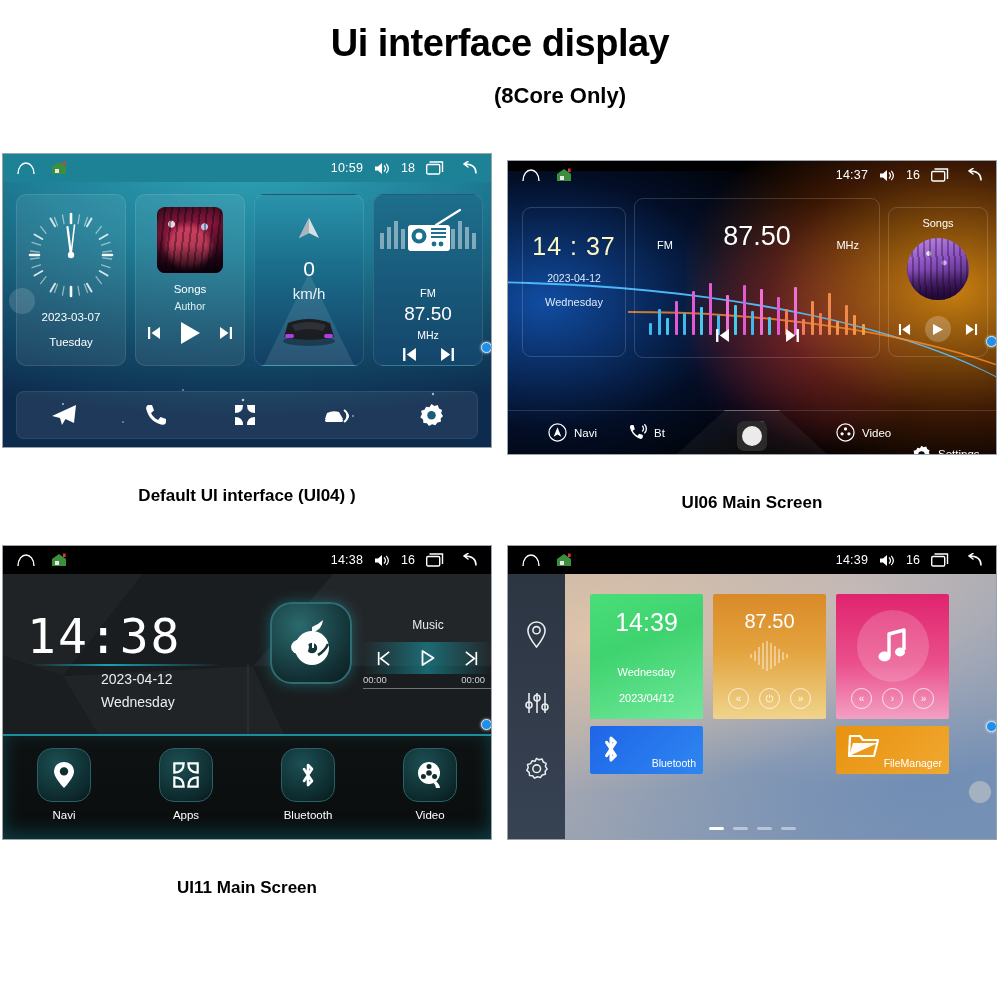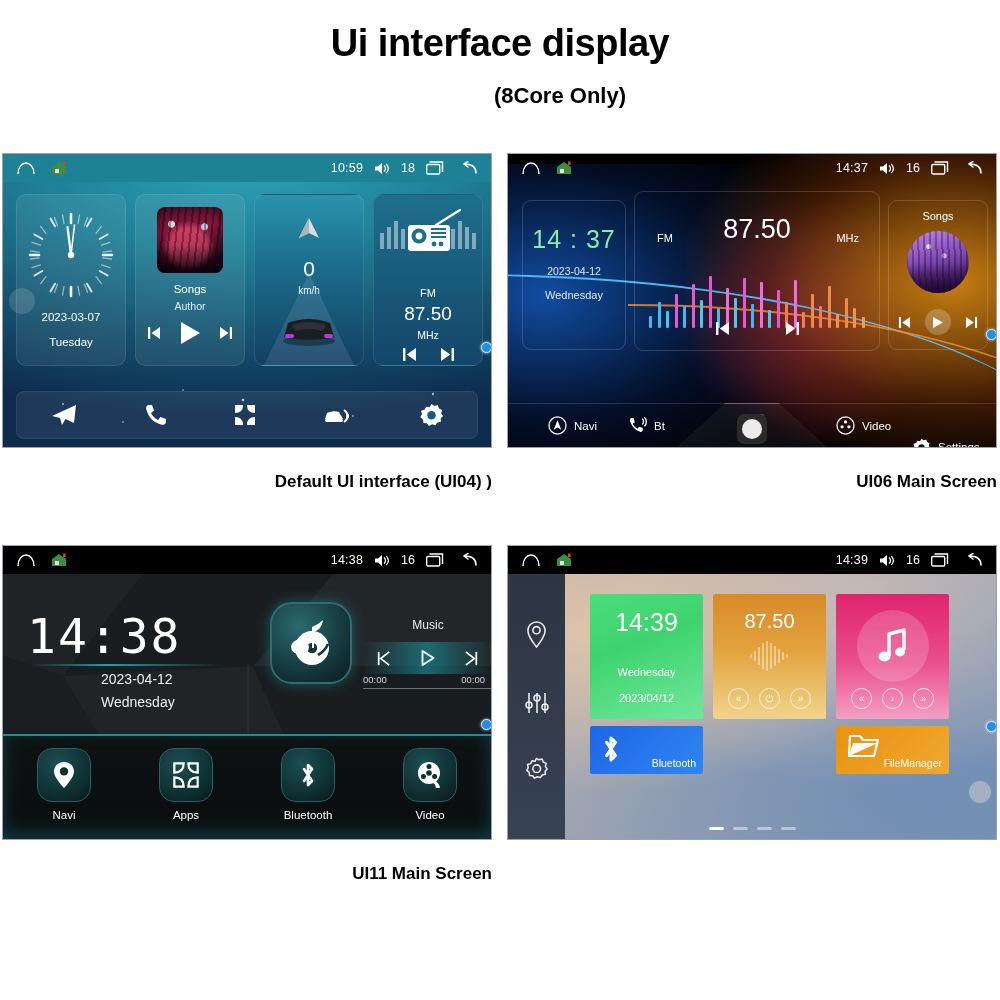--- a/index.html
+++ b/index.html
@@ -15,30 +15,30 @@
     letter-spacing:-0.5px; margin-top:22px;
   }
   .page-subtitle{
     text-align:center; font-size:22px; font-weight:bold; color:#000;
     margin-top:18px; padding-left:120px;
   }
   
   .grid{ position:absolute; top:145px; left:0; width:1000px; }
   .cell{ position:absolute; }
   .cell.tl{ left:2px;   top:8px; }
-  .cell.tr{ left:507px; top:8px; }
+  .cell.tr{ left:507px; top:15px; }
   .cell.bl{ left:2px;   top:400px; }
   .cell.br{ left:507px; top:400px; }
   .screen{
     width:490px; height:295px; position:relative; overflow:hidden;
     border:1px solid #9aa3ab; background:#000;
   }
   .caption{
-    width:490px; text-align:right; font-size:17px; font-weight:bold;
-    color:#000; margin-top:24px;
+    width:490px; text-align:center; font-size:17px; font-weight:bold;
+    color:#000; margin-top:38px;
   }
   
   .statusbar{
     position:absolute; left:0; top:0; width:100%; height:28px;
     display:flex; align-items:center; padding:0 14px;
     color:#fff; font-size:12px; z-index:9;
   }
   .sb-left{ display:flex; align-items:center; gap:16px; }
   .sb-right{ margin-left:auto; display:flex; align-items:center; gap:11px; }
   .sb-time{ font-size:12.5px; letter-spacing:0.2px; }
@@ -89,21 +89,21 @@
   }
   .ui04 .songs{ position:absolute; left:0; right:0; top:88px; text-align:center; color:#fff; font-size:11.5px;}
   .ui04 .author{ position:absolute; left:0; right:0; top:105px; text-align:center; color:#dbeef3; font-size:10.5px;}
   .ui04 .mctrl{ position:absolute; left:0; right:0; top:126px; display:flex; justify-content:center; align-items:center; gap:18px;}
   .ui04 .road{
     position:absolute; left:50%; transform:translateX(-50%); bottom:0;
     width:0; height:0; border-left:45px solid transparent; border-right:45px solid transparent;
     border-bottom:92px solid rgba(255,255,255,.10);
   }
   .ui04 .speed{ position:absolute; left:0; right:0; top:62px; text-align:center; color:#fff; font-size:21px; font-weight:300;}
-  .ui04 .kmh{ position:absolute; left:0; right:0; top:90px; text-align:center; color:#e7f4f7; font-size:10px;}
+  .ui04 .kmh{ position:absolute; left:0; right:0; top:90px; text-align:center; color:#e7f4f7; font-size:15px;}
   .ui04 .fmlbl{ position:absolute; left:0; right:0; top:92px; text-align:center; color:#fff; font-size:11px;}
   .ui04 .fmval{ position:absolute; left:0; right:0; top:108px; text-align:center; color:#fff; font-size:19px; font-weight:300;}
   .ui04 .fmunit{ position:absolute; left:0; right:0; top:134px; text-align:center; color:#fff; font-size:10.5px;}
   .ui04 .fmctrl{ position:absolute; left:0; right:0; top:152px; display:flex; justify-content:space-around; padding:0 16px;}
   .ui04 .dock{
     position:absolute; left:13px; right:13px; bottom:8px; height:48px;
     border-radius:8px; background:rgba(255,255,255,.07);
     border:1px solid rgba(255,255,255,.08);
     display:flex; align-items:center; justify-content:space-around;
   }
@@ -135,21 +135,21 @@
   }
   .ui06 .swoosh2{
     position:absolute; left:120px; top:150px; width:520px; height:200px;
     border-top-right-radius:100% 90%;
     border-top:2px solid rgba(255,140,40,.8);
   }
   .ui06 .card{ position:absolute; border:1px solid rgba(255,255,255,.16); border-radius:9px; }
   .ui06 .cClock{ left:14px; top:46px; width:104px; height:150px; }
   .ui06 .cRadio{ left:126px; top:37px; width:246px; height:160px; }
   .ui06 .cSong{  left:380px; top:46px; width:100px; height:150px; }
-  .ui06 .bigtime{ position:absolute; left:0; right:0; top:24px; text-align:center; color:#86efac; font-size:25px; font-weight:300; letter-spacing:1px;}
+  .ui06 .bigtime{ position:absolute; left:0; right:0; top:24px; text-align:center; color:#fef9c3; font-size:25px; font-weight:300; letter-spacing:1px;}
   .ui06 .date{ position:absolute; left:0; right:0; top:64px; text-align:center; color:#dce9f7; font-size:10.5px;}
   .ui06 .day{ position:absolute; left:0; right:0; top:88px; text-align:center; color:#dce9f7; font-size:11px;}
   .ui06 .fmsm{ position:absolute; left:22px; top:40px; color:#fff; font-size:11px;}
   .ui06 .fmhz{ position:absolute; right:20px; top:40px; color:#fff; font-size:11px;}
   .ui06 .fmbig{ position:absolute; left:0; right:0; top:22px; text-align:center; color:#fff; font-size:27px; font-weight:300;}
   .ui06 .eq{ position:absolute; left:14px; right:14px; top:76px; height:60px; display:flex; align-items:flex-end; justify-content:space-between;}
   .ui06 .eq i{ display:block; width:3px; border-radius:1px; }
   .ui06 .songtitle{ position:absolute; left:0; right:0; top:9px; text-align:center; color:#fff; font-size:11px;}
   .ui06 .disc{
     position:absolute; left:50%; transform:translateX(-50%); top:30px;

